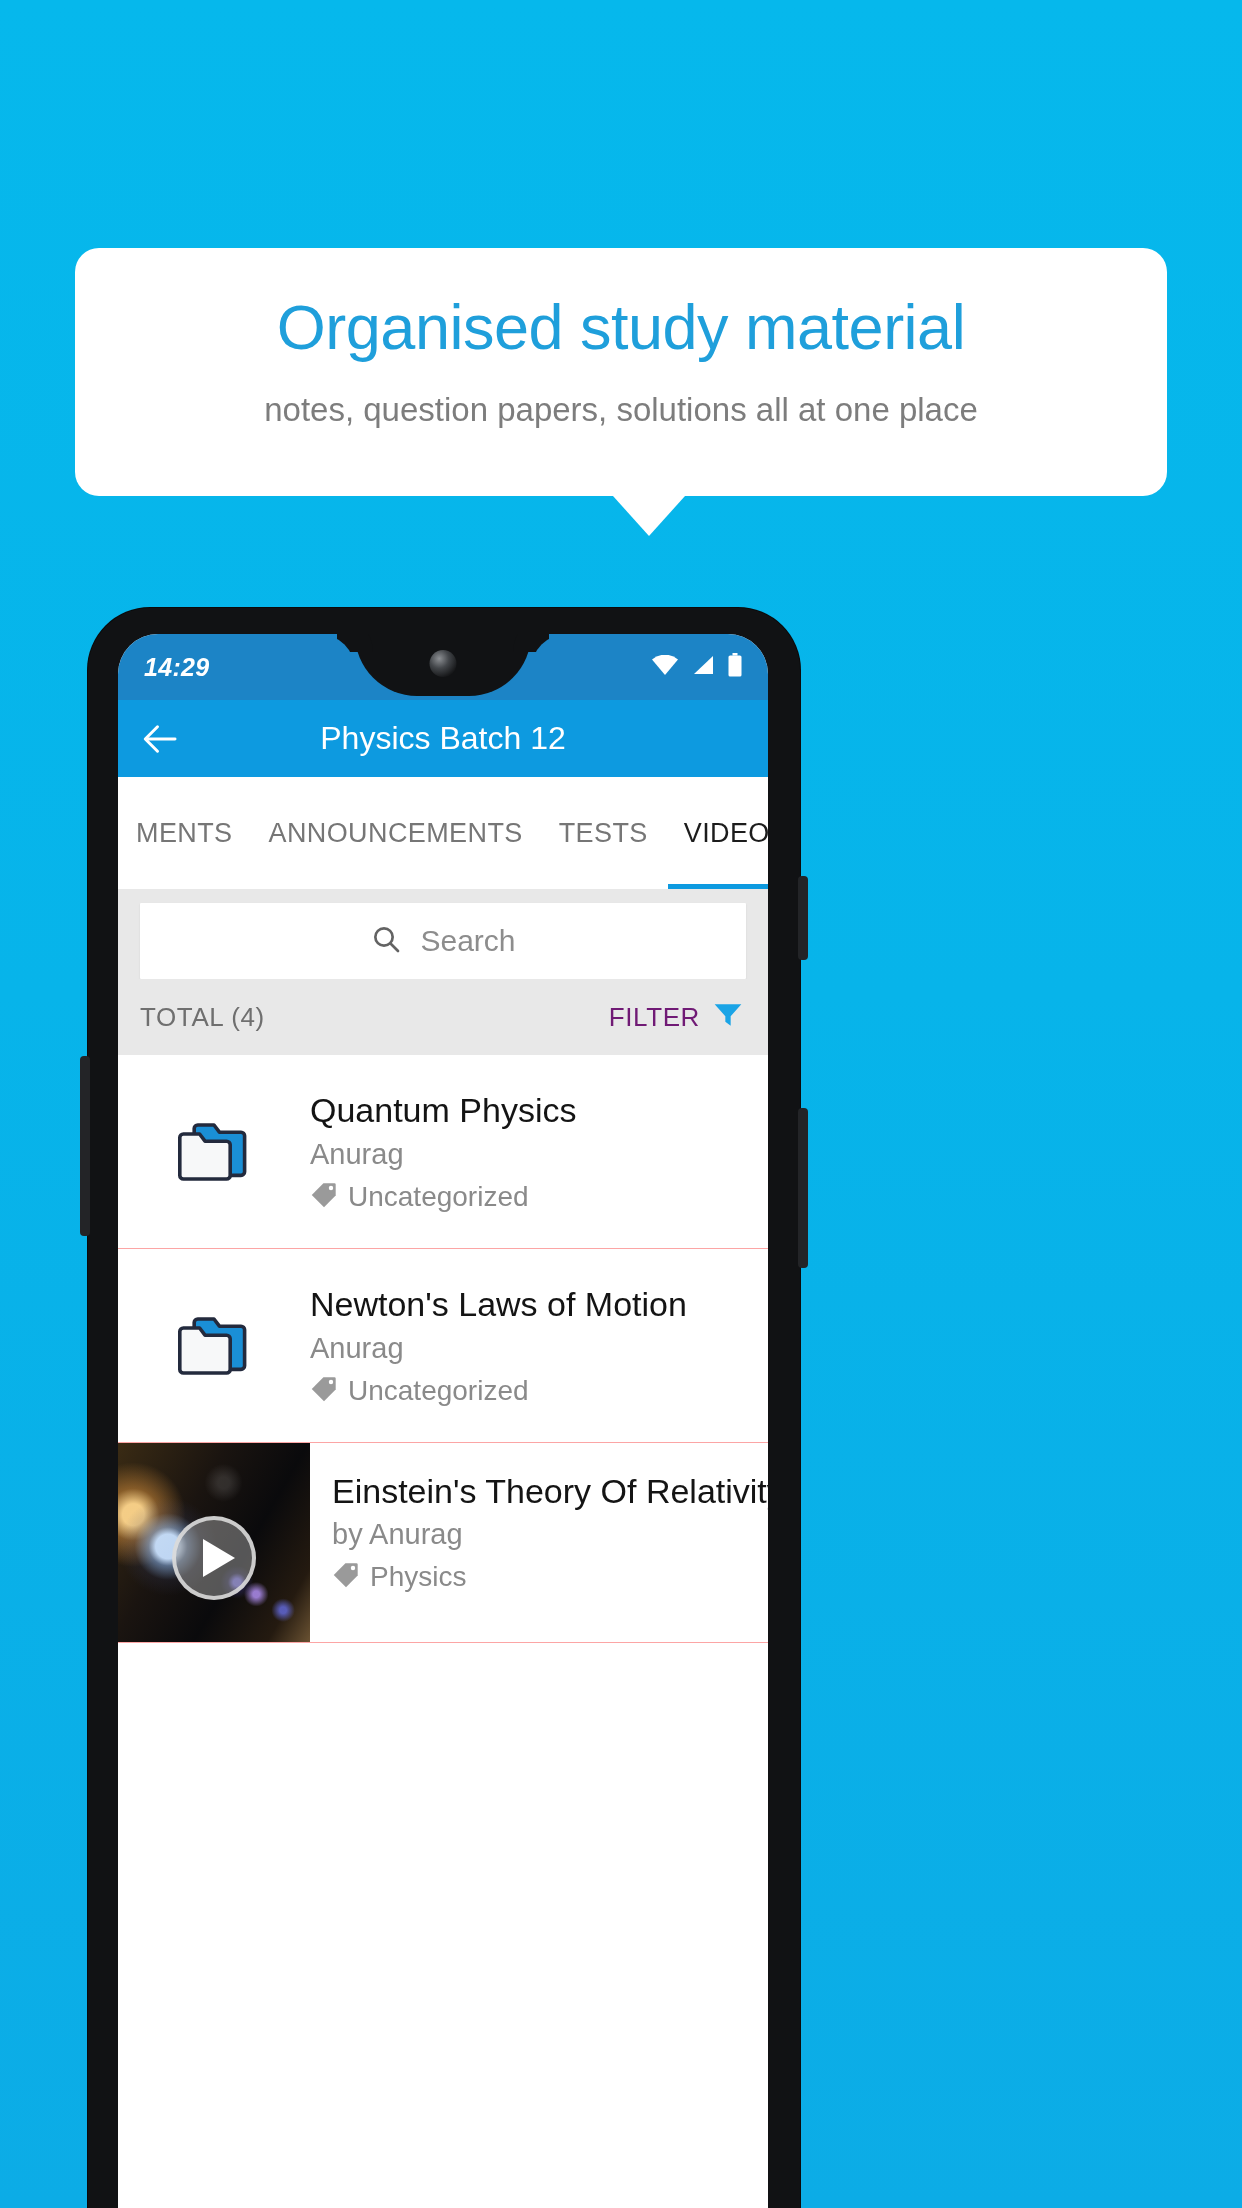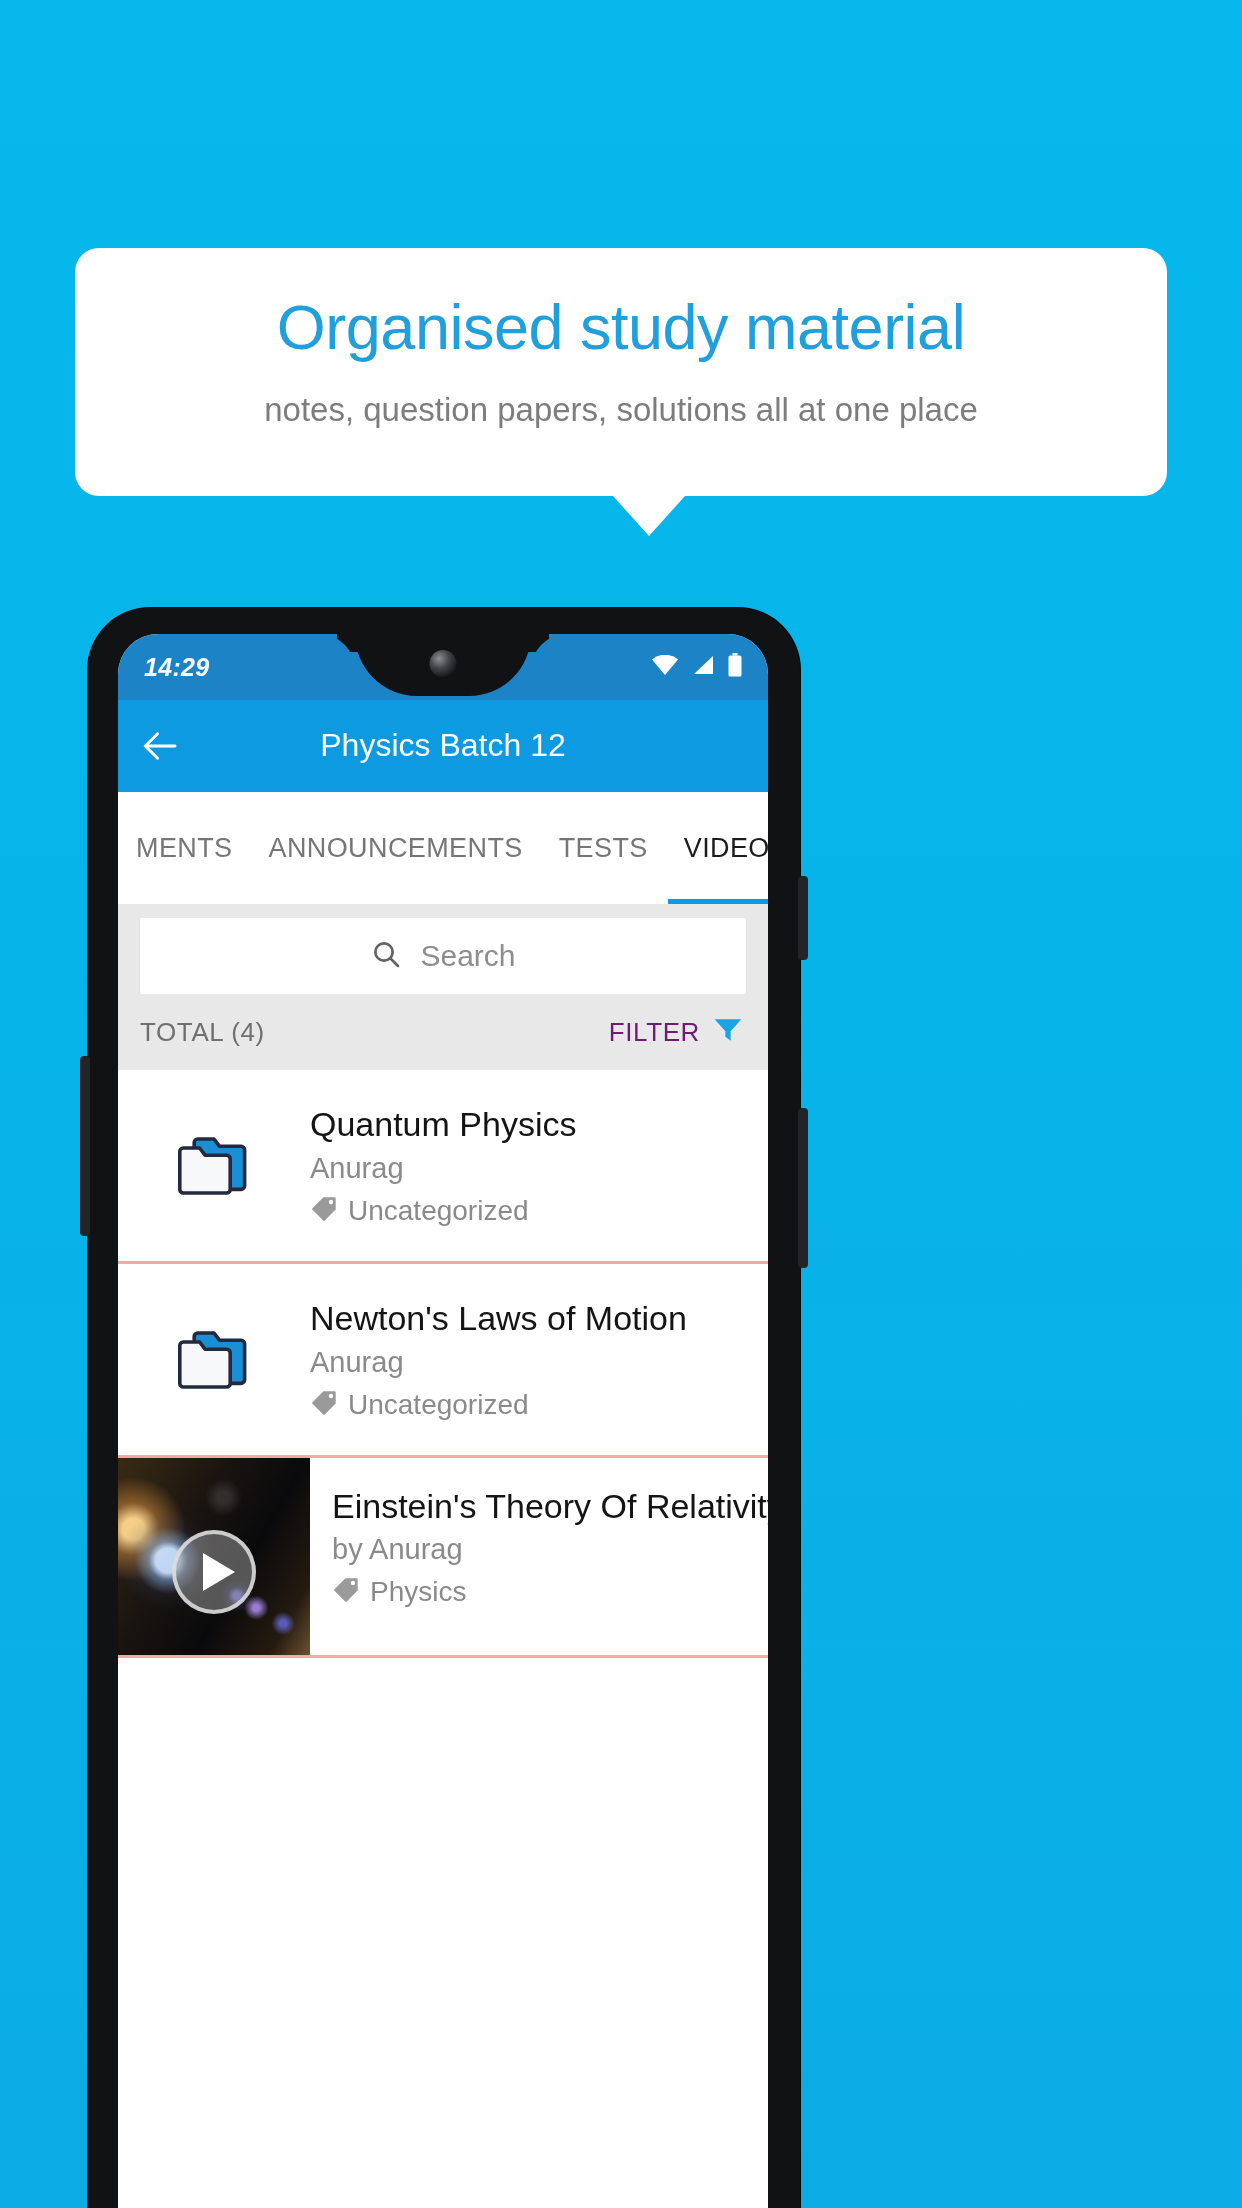--- a/index.html
+++ b/index.html
@@ -150,21 +150,21 @@
     width: 27px;
     height: 27px;
     border-radius: 50%;
     background: radial-gradient(circle at 36% 32%, #8d9094 0%, #43464a 38%, #17181a 75%, #0d0e10 100%);
     z-index: 5;
   }
 
   
   .appbar {
     background: #0d9ae0;
-    height: 92px;
+    height: 77px;
     display: flex;
     align-items: center;
     padding: 0 22px;
     box-sizing: border-box;
     position: relative;
   }
   .back-arrow {
     width: 42px;
     height: 42px;
     flex: 0 0 auto;
@@ -263,21 +263,21 @@
     color: #701a75;
     font-size: 26px;
     letter-spacing: 0.6px;
   }
 
   
   .list { background: #ffffff; }
   .row {
     display: flex;
     align-items: center;
-    border-bottom: 3px solid #fca5a5;
+    border-bottom: 1px solid #fca5a5;
     min-height: 194px;
     box-sizing: border-box;
   }
   .row-icon {
     width: 192px;
     flex: 0 0 192px;
     display: flex;
     align-items: center;
     justify-content: center;
   }

